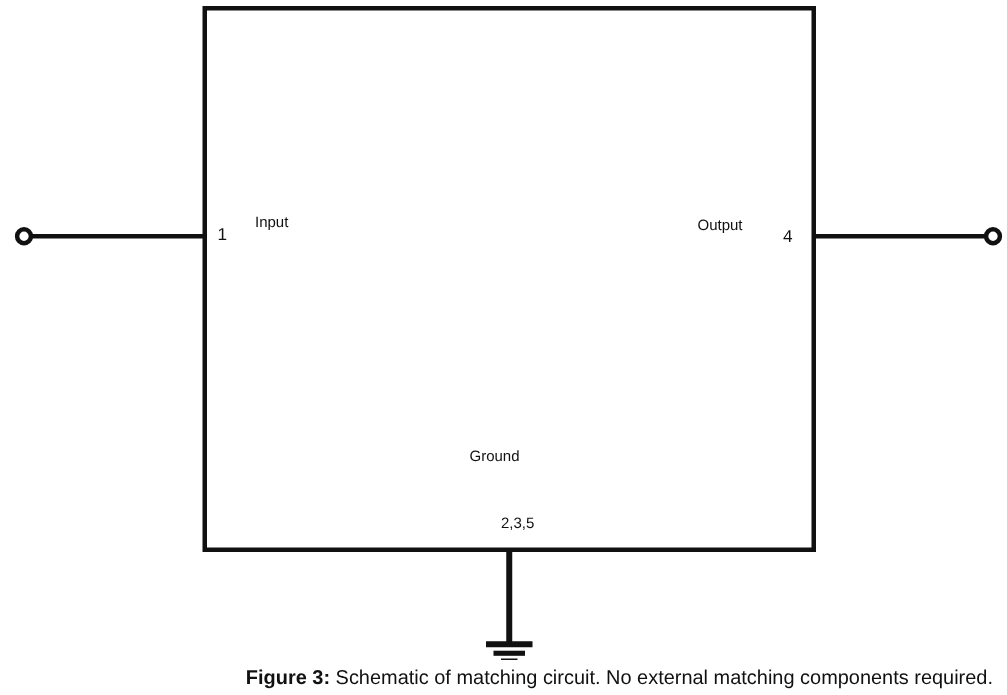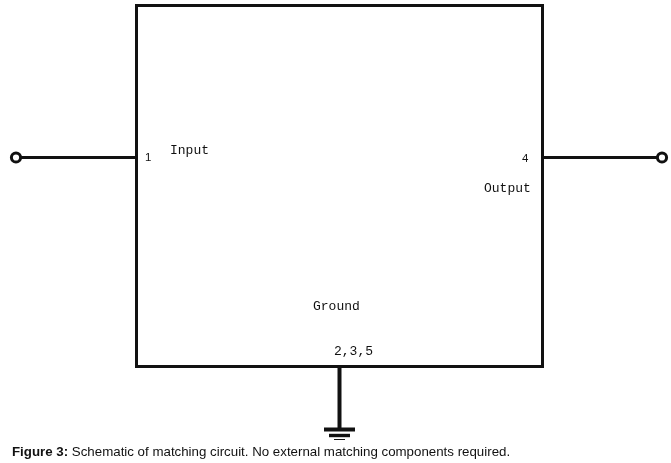--- a/index.html
+++ b/index.html
@@ -31,45 +31,45 @@
 
   
   .lbl {
     position: absolute;
     white-space: nowrap;
     font-family: "Liberation Sans", sans-serif;
     color: #111111;
     line-height: 1;
   }
   .lbl-port {
-    font-size: 13px;
-    font-family: Liberation Mono, monospace;
+    font-size: 10px;
   }
   .lbl-pin {
     font-size: 11.5px;
   }
 
   #label-input      { left: 170px; top: 144px; }
   #label-pin-input  { left: 145px; top: 152px; }
-  #label-output     { left: 484px; top: 146px; margin-top: 36px; }
+  #label-output     { left: 465px; top: 146px; }
   #label-pin-output { left: 522px; top: 153px; }
   #label-ground     { left: 313px; top: 300px; text-align: center; }
   #label-pin-ground { left: 334px; top: 345px; }
 
   
   #caption {
     position: absolute;
     left: 12px;
     top: 443px;
     width: 650px;
     font-family: "Liberation Sans", sans-serif;
     font-size: 13.3px;
     line-height: 17px;
     color: #111111;
     white-space: nowrap;
+    text-align: right;
   }
   #caption .caption-label {
     font-weight: bold;
   }
 </style>
 </head>
 <body>
 
 <div id="page">
 

